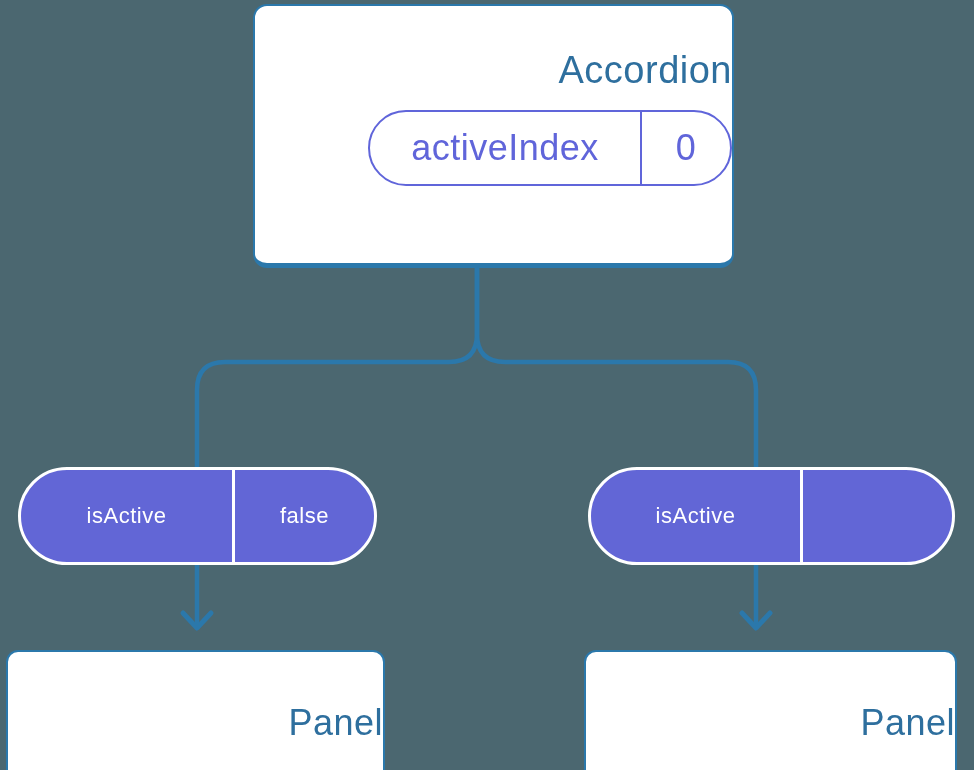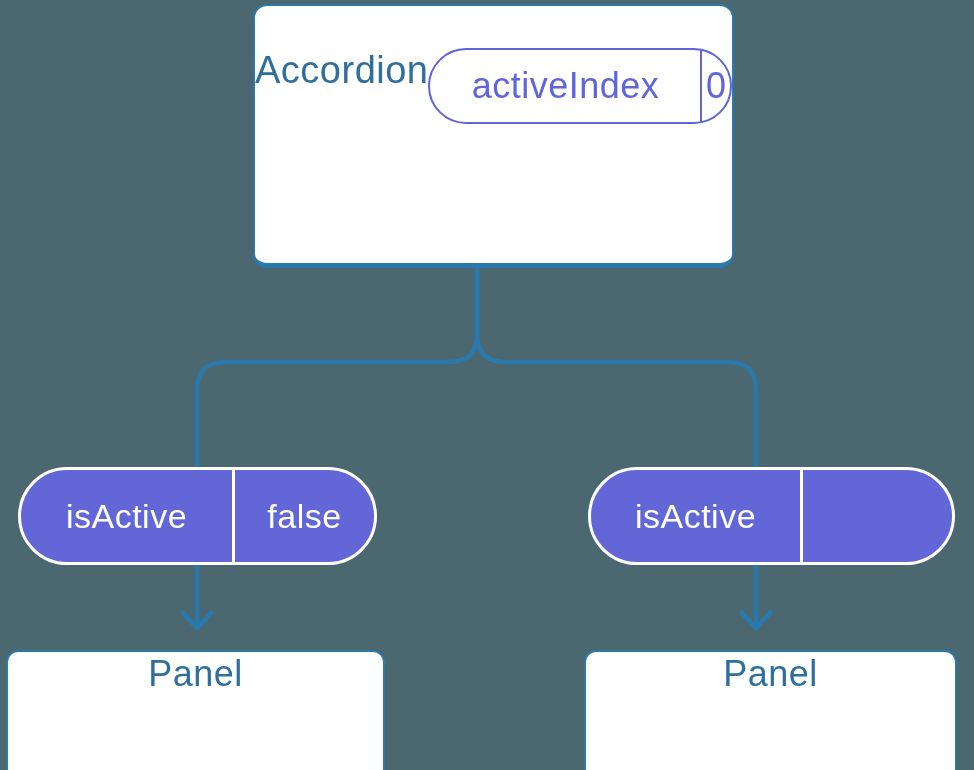--- a/index.html
+++ b/index.html
@@ -45,22 +45,22 @@
     stroke-linejoin: round;
   }
   .node {
     position: absolute;
     background: var(--node-fill);
     border: 2.5px solid var(--node-border);
     border-bottom-width: 5px;
     border-radius: 14px;
     z-index: 2;
     display: flex;
-    flex-direction: row;
-    align-items: flex-start;
+    flex-direction: column;
+    align-items: flex-end;
   }
   .root-node {
     left: 253px; top: 4px;
     width: 481px; height: 264px;
     padding-top: 42px;
   }
   .node-title {
     color: var(--node-text);
     font-size: 38px;
     font-weight: 500;
@@ -103,21 +103,21 @@
   .pill-left {
     left: 18px; top: 467px;
     width: 359px; height: 98px;
   }
   .pill-left .pill-name { width: 214px; }
   .pill-right {
     left: 588px; top: 467px;
     width: 367px; height: 98px;
   }
   .pill-right .pill-name { width: 212px; }
-  .pill-solid .pill-name, .pill-solid .pill-value { font-size: 34px; }
+  .pill-solid .pill-name, .pill-solid .pill-value { font-size: 22px; }
   .panel-node {
     justify-content: center;
     height: 148px;
     border-radius: 12px;
   }
   .panel-node .node-title { font-size: 36px; }
   .panel-left { left: 6px; top: 650px; width: 379px; }
   .panel-right { left: 584px; top: 650px; width: 373px; }
 </style>
 </head>

